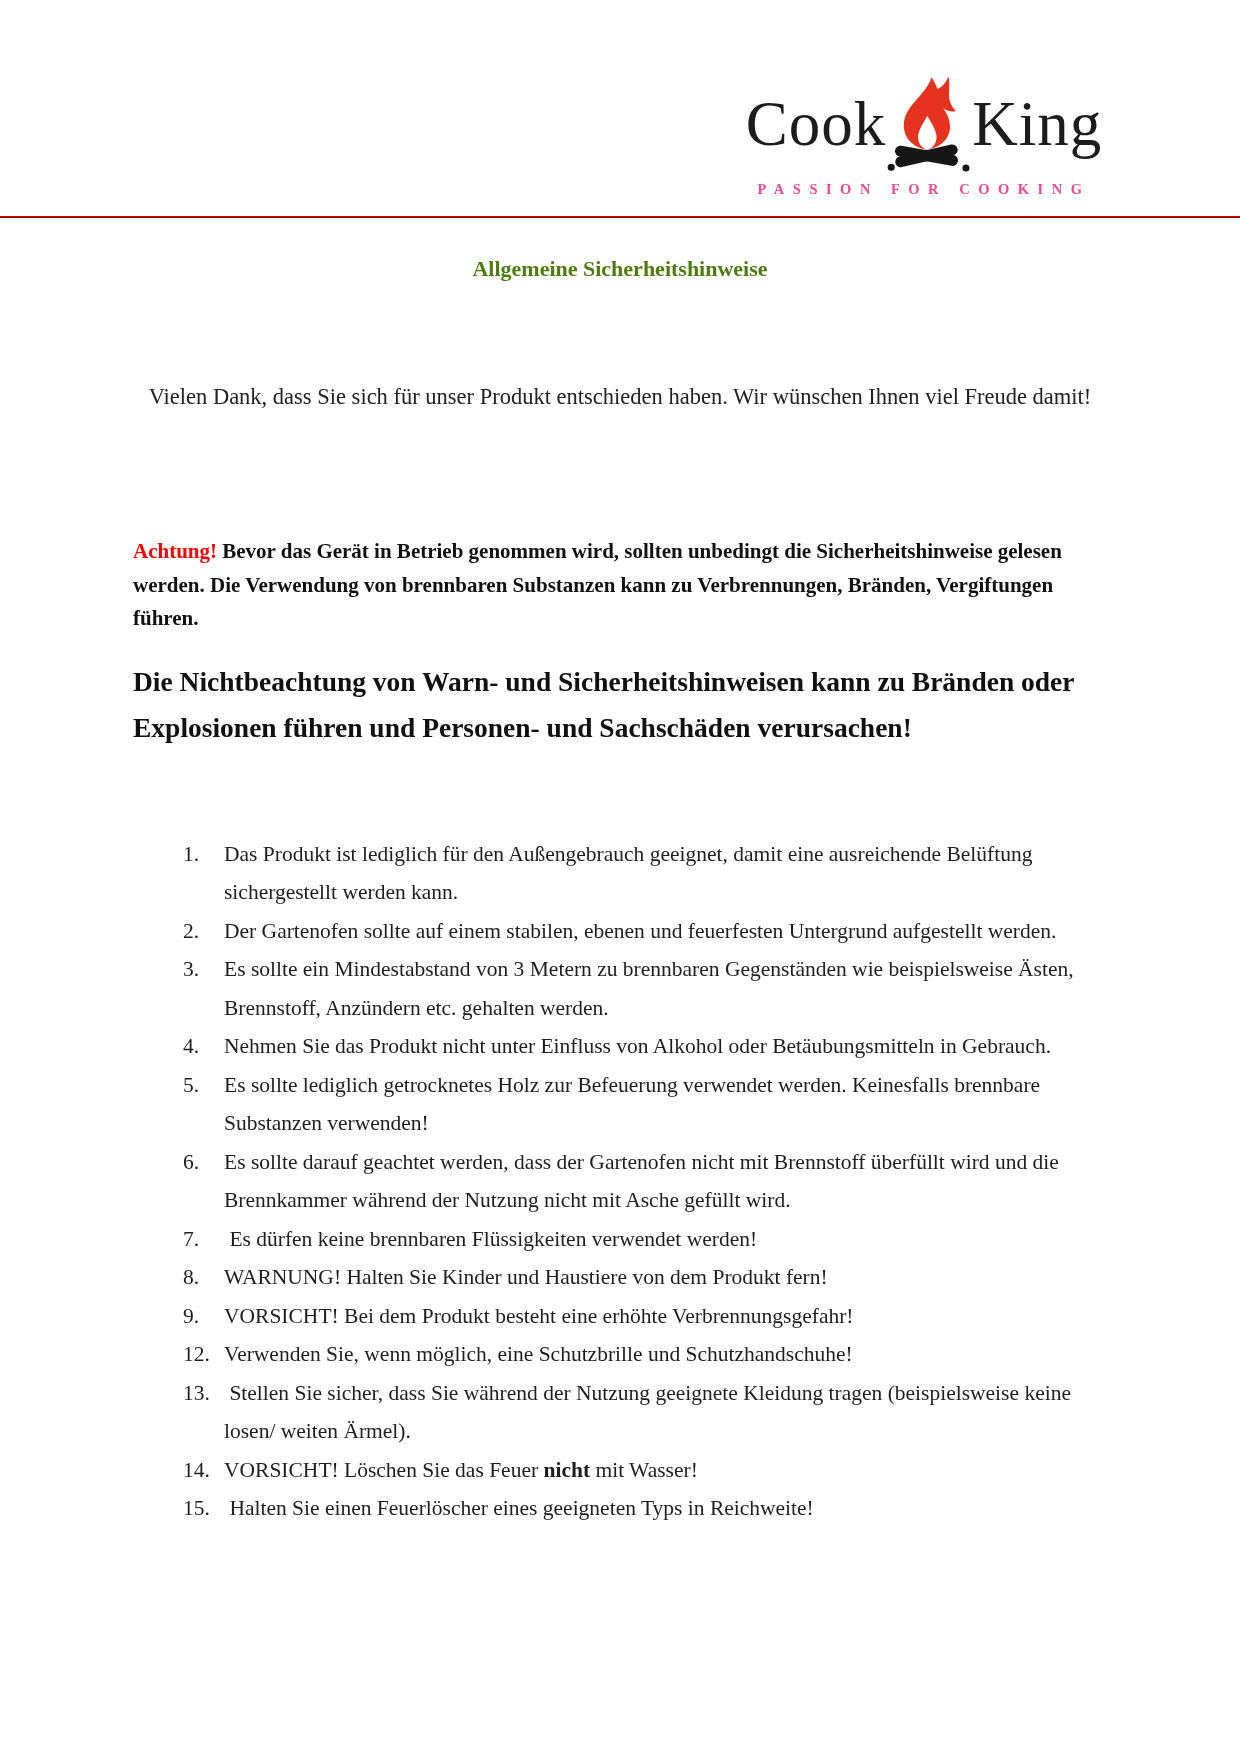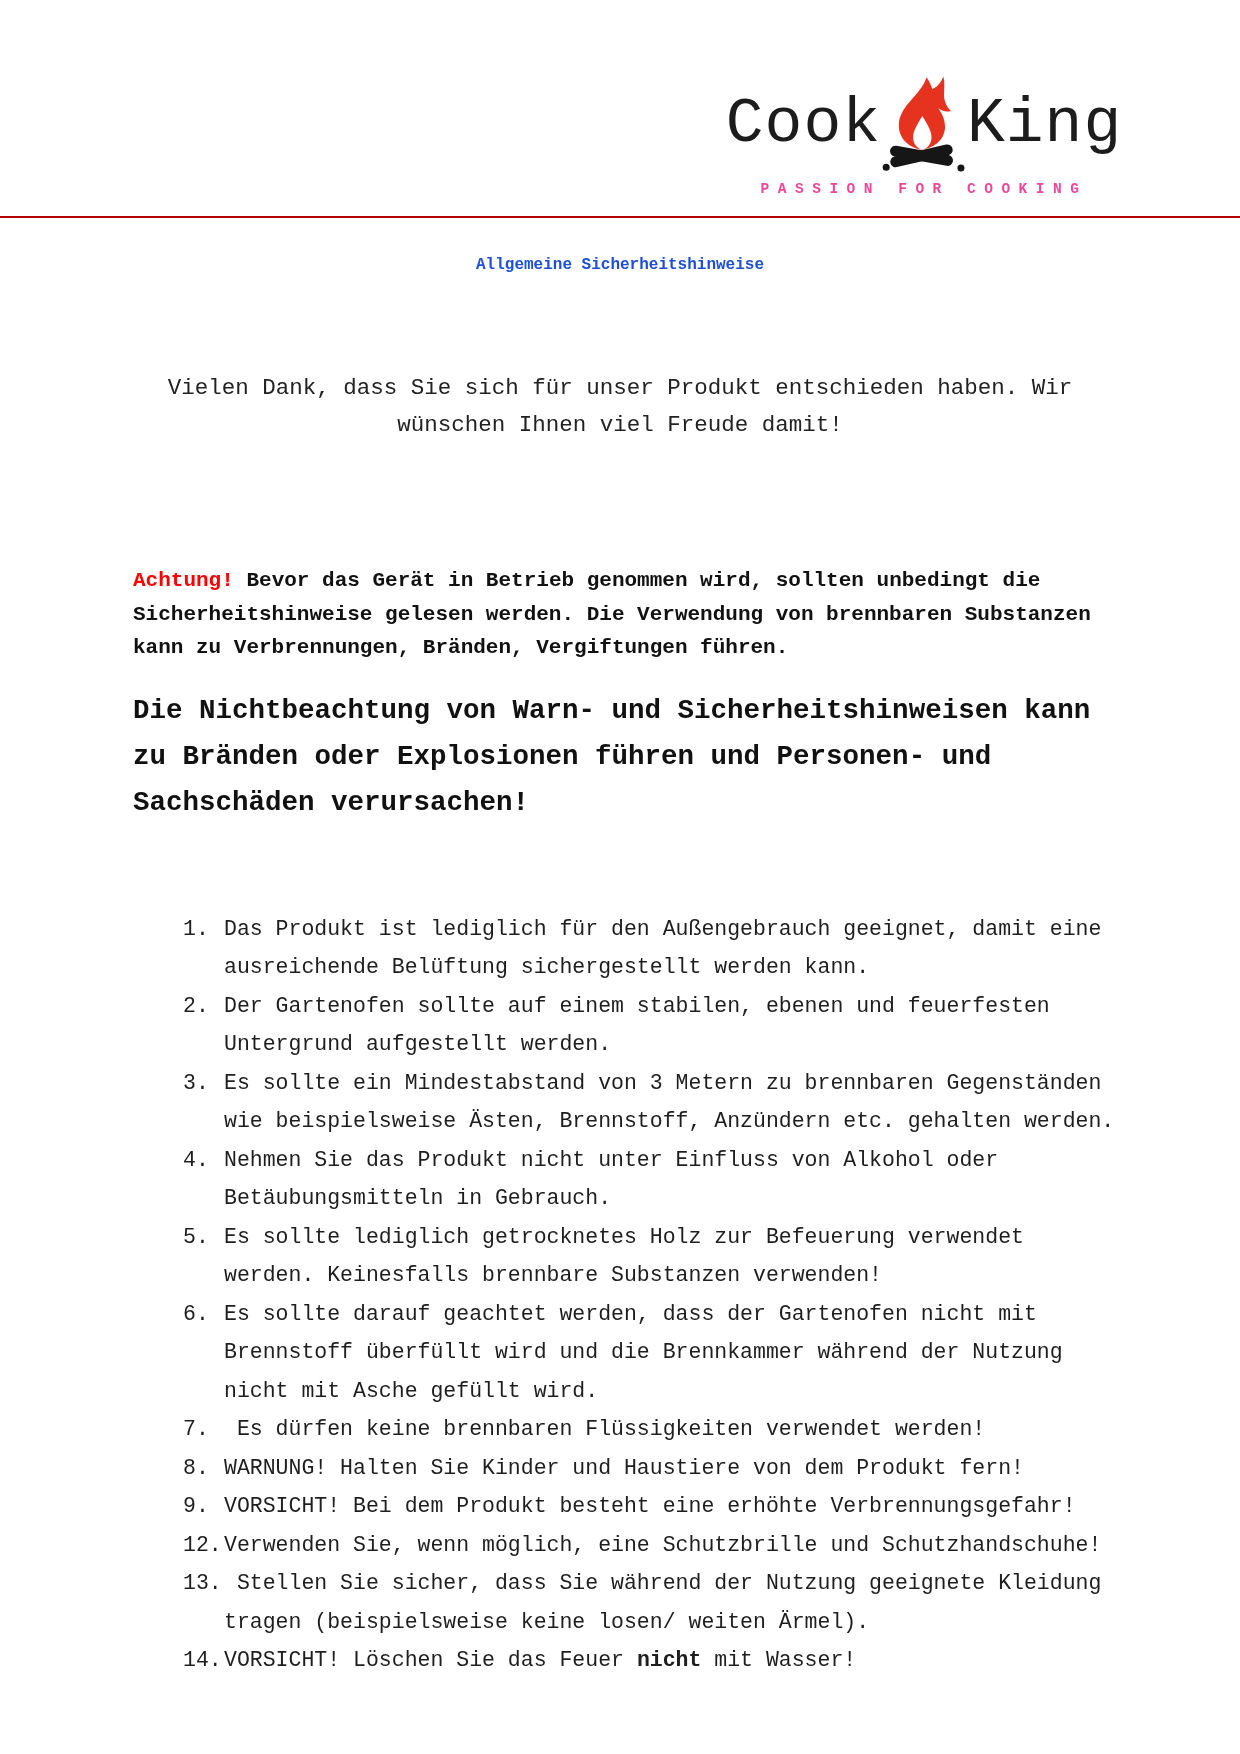--- a/index.html
+++ b/index.html
@@ -1,32 +1,32 @@
 <!DOCTYPE html>
 <html><head>
 <meta charset="utf-8">
 <style>
   * { margin:0; padding:0; box-sizing:border-box; }
   html,body { background:#888; }
   body { display:flex; justify-content:center; }
   .page {
     width:1240px; height:1754px; background:#ffffff; position:relative;
-    font-family:Liberation Mono, monospace; color:#1a1a1a; overflow:hidden;
+    font-family:Liberation Serif, serif; color:#1a1a1a; overflow:hidden;
   }
   
   .header { position:relative; height:218px; }
   .divider { position:absolute; left:0; bottom:0; width:100%; height:2px; background:#b00000; }
   .logo { position:absolute; top:72px; right:140px; width:352px; }
   .logo-row { display:flex; align-items:center; justify-content:center; }
   .brand { font-size:63px; font-weight:400; color:#1c1c1c; line-height:1; letter-spacing:1px; }
   .flame-wrap { width:84px; height:104px; margin:0 1px; position:relative; top:2px; }
   .tagline { margin-top:5px; text-align:center; font-size:14.5px; font-weight:600;
              letter-spacing:8.5px; color:#ec4899; white-space:nowrap; }
   
-  .doc-title { margin-top:38px; text-align:center; font-size:16px; font-weight:700; color:#1d4ed8; }
+  .doc-title { margin-top:38px; text-align:center; font-size:22px; font-weight:700; color:#4d7c0f; }
   
   .intro { margin:96px auto 0; max-width:1000px; text-align:center;
            font-size:22.5px; line-height:37px; color:#222; }
   
   .warning { margin:120px 133px 0; font-size:21px; font-weight:700; line-height:33.5px; color:#111; }
   .warning .warning-label { color:#fe0000; }
   
   .headline { margin:23px 133px 0; font-size:27.5px; font-weight:700; line-height:46px; color:#111; }
   
   .safety-list { margin:84px 120px 0 183px; }
@@ -113,15 +113,19 @@
         <span class="txt"><span>Verwenden Sie, wenn möglich, eine Schutzbrille und Schutzhandschuhe!</span></span>
       </div>
       <div class="list-item">
         <span class="num">13.</span>
         <span class="txt"><span> Stellen Sie sicher, dass Sie während der Nutzung geeignete Kleidung tragen (beispielsweise keine losen/ weiten Ärmel).</span></span>
       </div>
       <div class="list-item">
         <span class="num">14.</span>
         <span class="txt"><span>VORSICHT! Löschen Sie das Feuer </span><span class="seg-bold">nicht</span><span> mit Wasser!</span></span>
       </div>
+      <div class="list-item">
+        <span class="num">15.</span>
+        <span class="txt"><span> Halten Sie einen Feuerlöscher eines geeigneten Typs in Reichweite!</span></span>
+      </div>
     </div>
 
 </div>
 
 </body></html>

